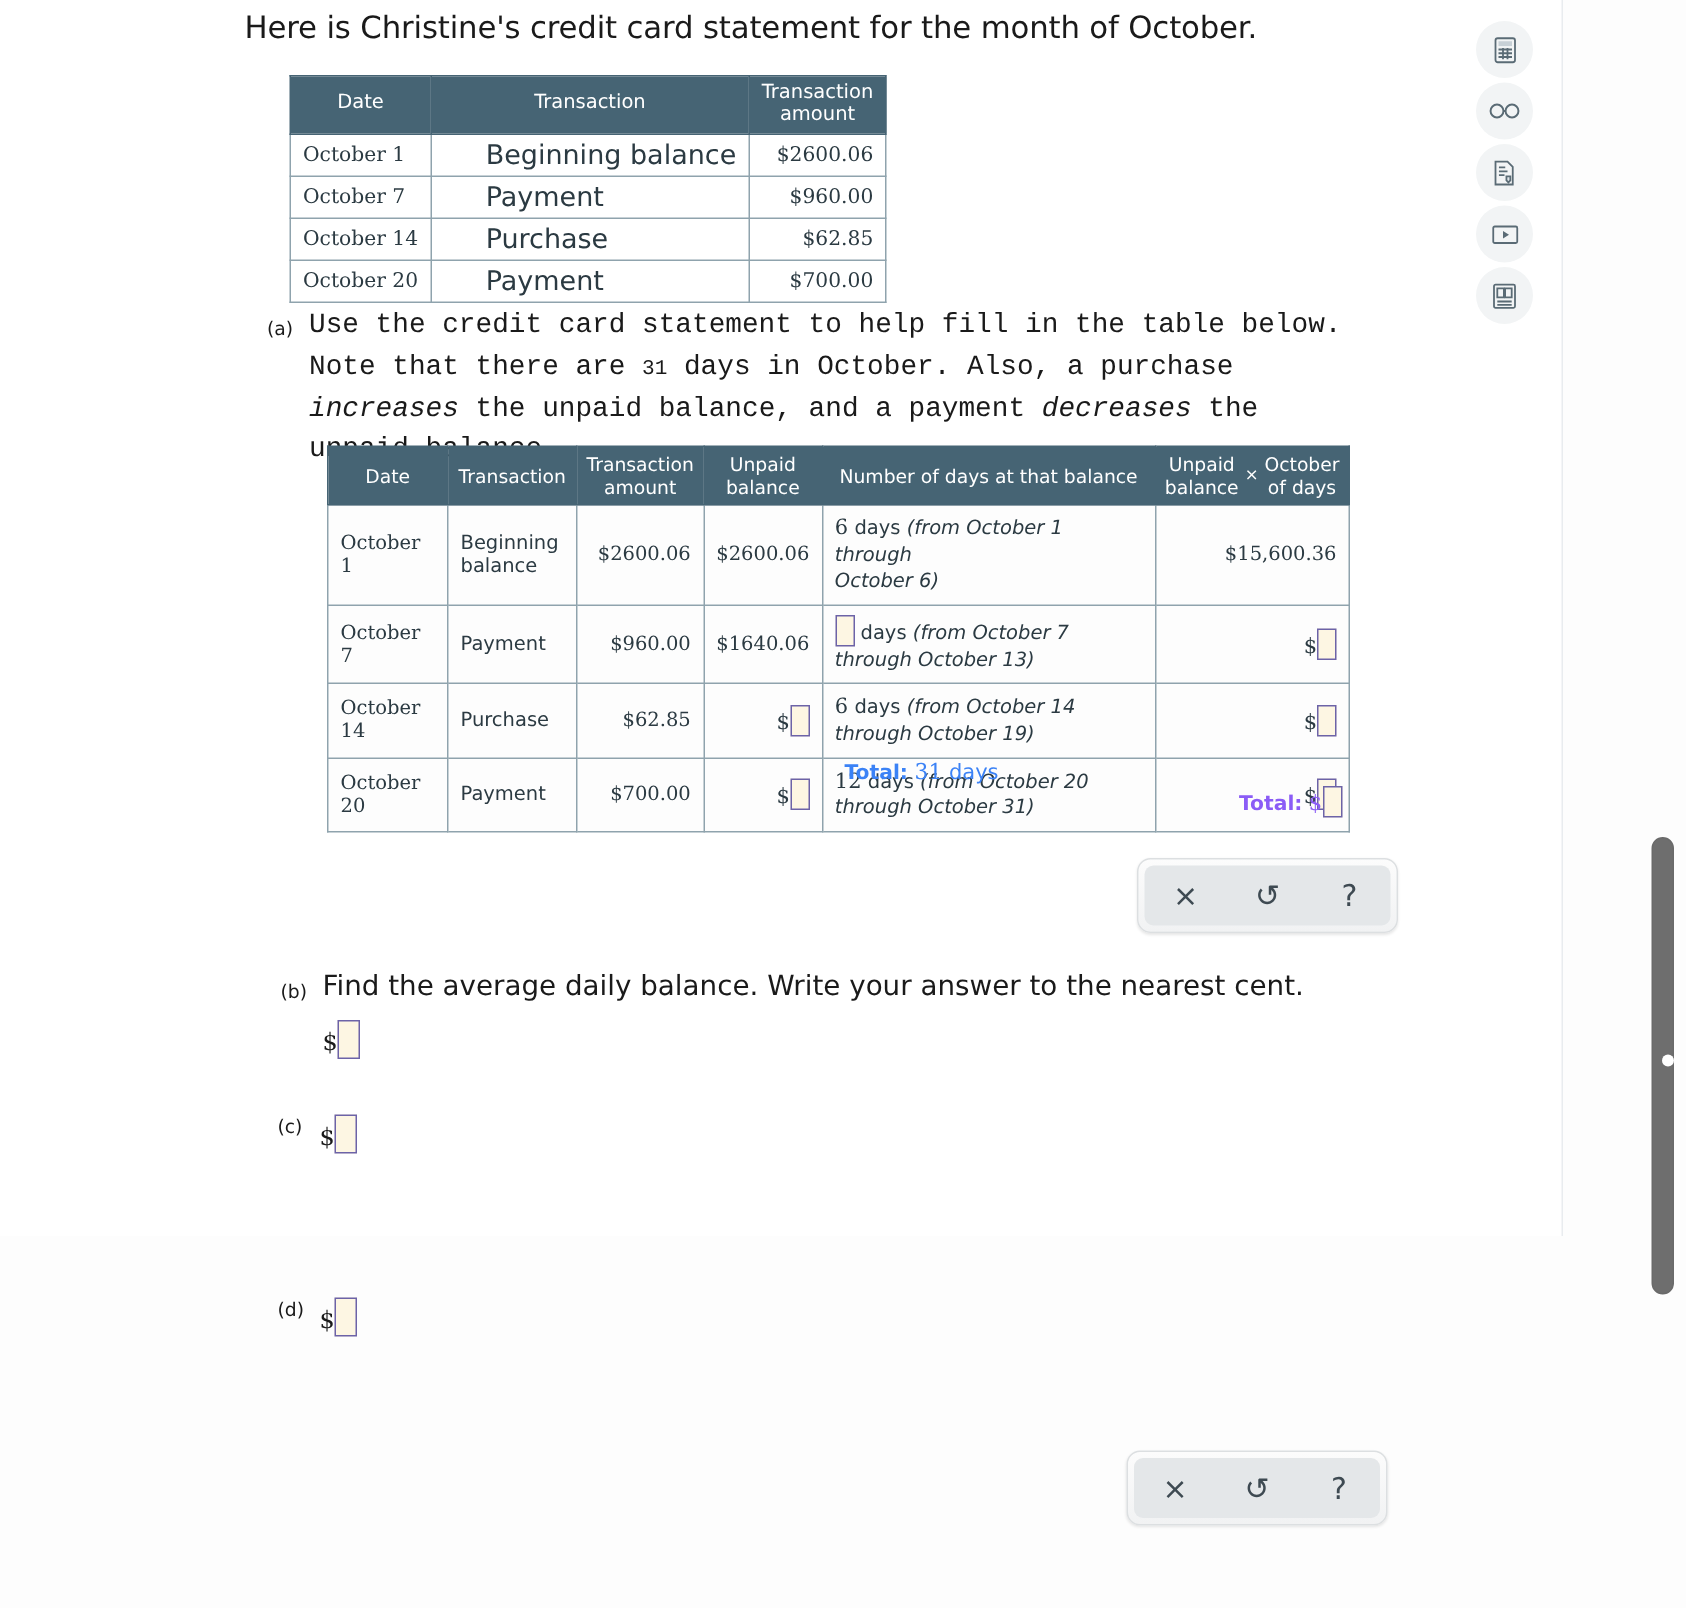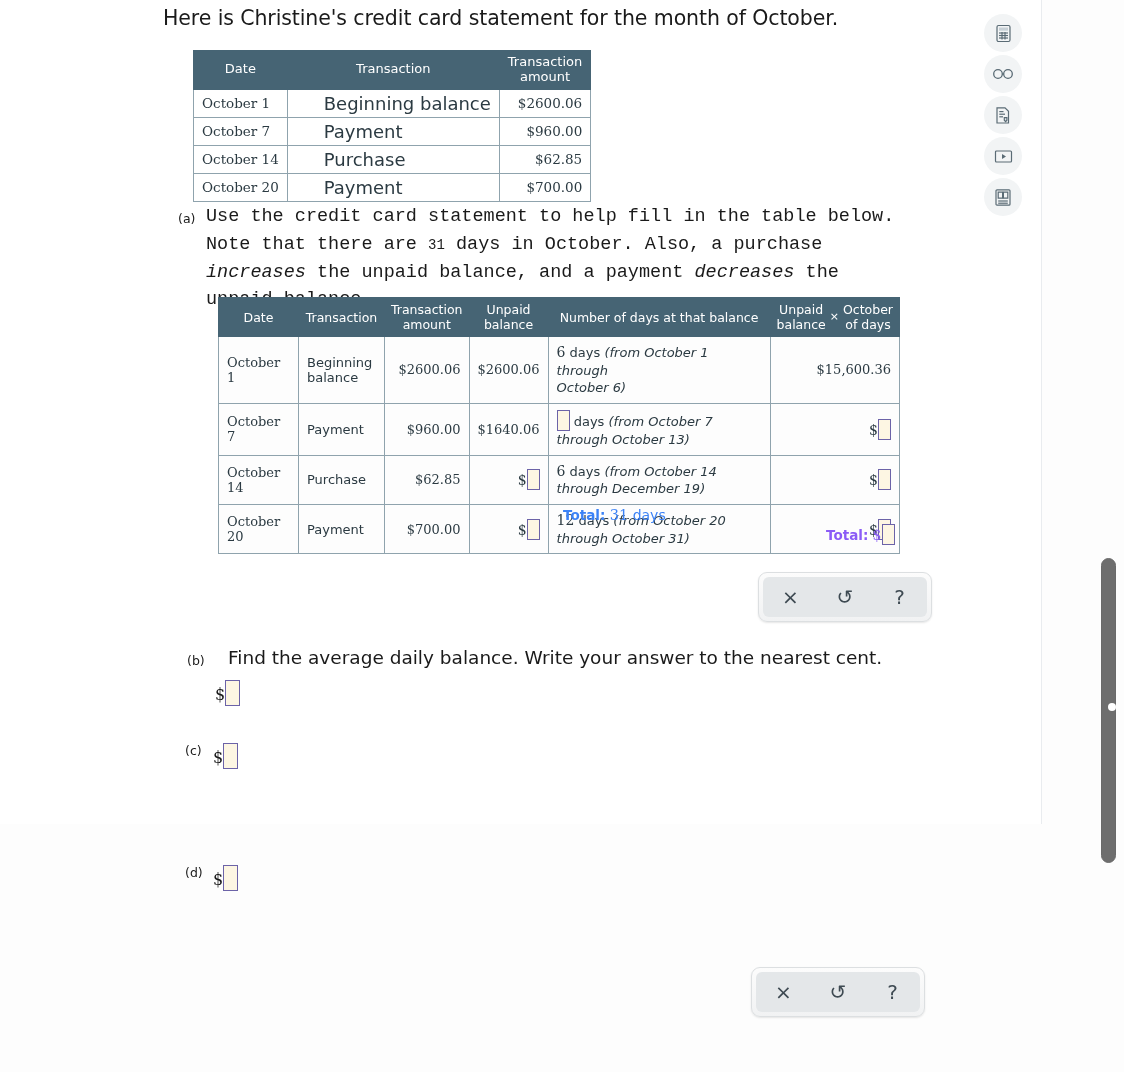--- a/index.html
+++ b/index.html
@@ -258,21 +258,21 @@
 
   
   #part-b { left: 187px; top: 645px; width: 730px; }
   #part-c { left: 185px; top: 735px; width: 740px; }
   #part-d { left: 185px; top: 857px; width: 730px; }
   .part .plab {
     position: absolute; left: 0; top: 8px;
     font-size: 12.5px; color: #1a1a1a;
   }
   .part .pbody {
-    display: block; margin-left: 41px;
+    display: block; margin-left: 28px;
     font-size: 18.5px; line-height: 1.45; color: #1a1a1a;
   }
   .ansline { display: block; margin-left: 28px; margin-top: 8px; }
 </style>
 </head>
 <body>
 
 <div id="page">
 
   <div id="content">
@@ -387,21 +387,21 @@
           <td class="serif">October 14</td>
           <td>Purchase</td>
           <td class="serif rt">$62.85</td>
           <td class="rt">
             <span class="dollar">$</span><span class="ibox"></span>
           </td>
           <td class="daycell">
             <span class="daynum">6</span>
             <span>days</span>
             <span class="it">(from October 14</span><br>
-            <span class="it">through December 19)</span>
+            <span class="it">through October 19)</span>
           </td>
           <td class="rt">
             <span class="dollar">$</span><span class="ibox"></span>
           </td>
         </tr>
 
         <tr>
           <td class="serif">October 20</td>
           <td>Payment</td>
           <td class="serif rt">$700.00</td>

